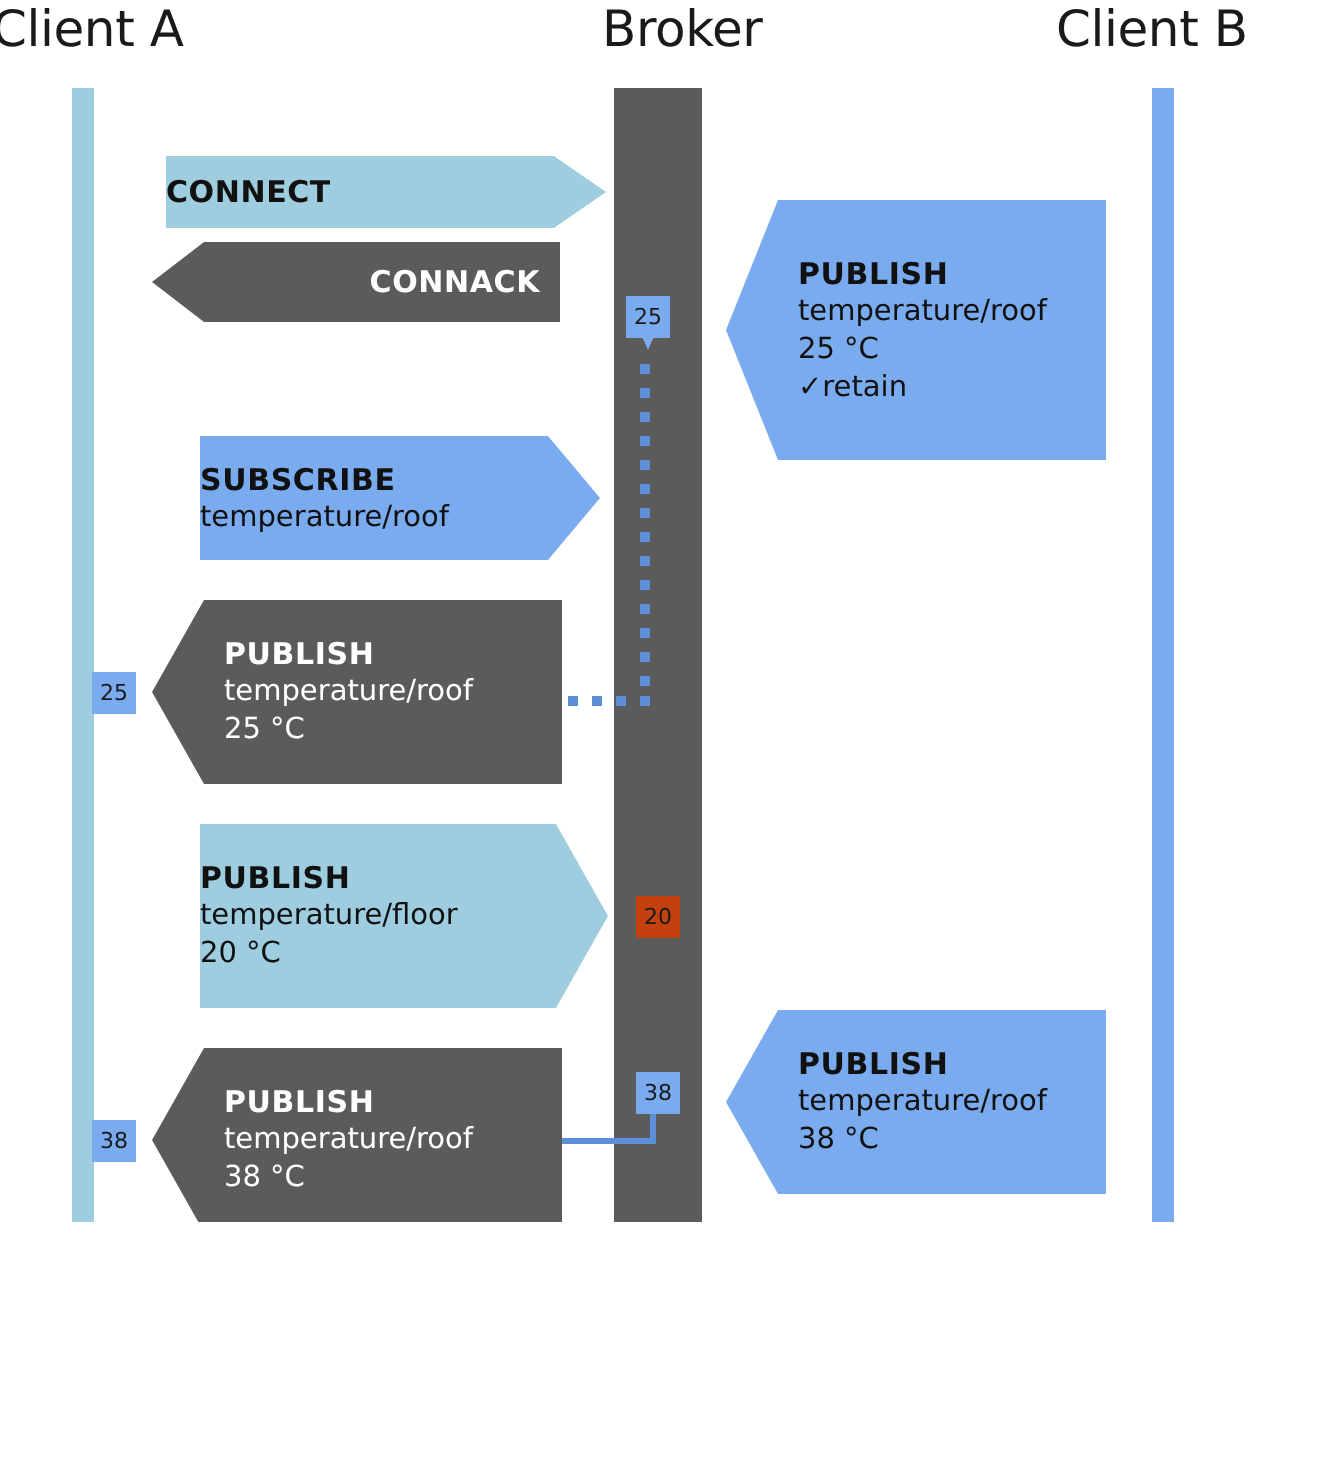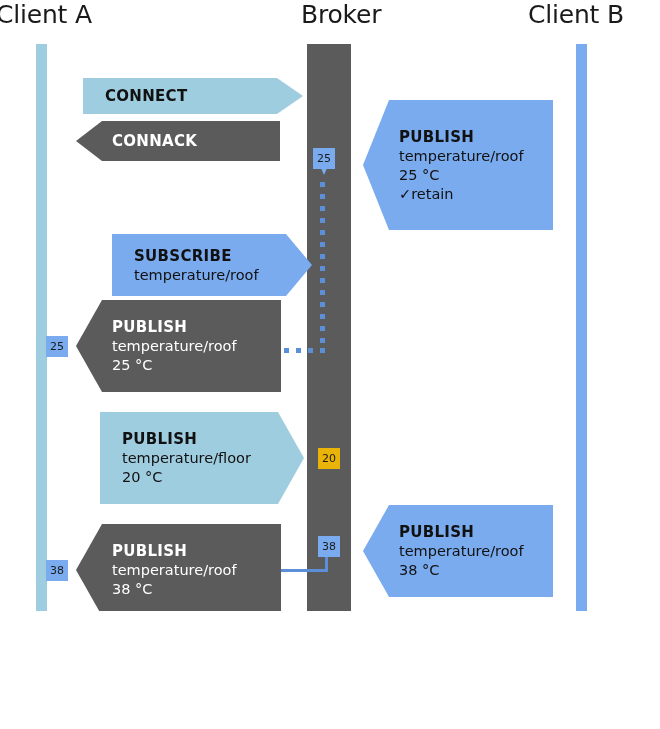--- a/index.html
+++ b/index.html
@@ -57,21 +57,20 @@
     background: #5b5b5b;
   }
 
   
   .msg {
     position: absolute;
     box-sizing: border-box;
     display: flex;
     flex-direction: column;
     justify-content: center;
-    padding-left: 22px;
     padding-right: 10px;
   }
   .msg .title {
     font-weight: bold;
     font-size: 15px;
     line-height: 20px;
     letter-spacing: 0.3px;
   }
   .msg .line {
     font-size: 14.5px;
@@ -102,21 +101,21 @@
     width: 22px;
     height: 21px;
     font-size: 11px;
     font-weight: normal;
     color: #1a1a1a;
     display: flex;
     align-items: center;
     justify-content: center;
     box-sizing: border-box;
   }
-  .badge-light { background: #eab308; }
+  .badge-light { background: #c2410c; }
   .badge-blue  { background: #7aabef; }
   .badge-tag {
     
     clip-path: polygon(0 0, 100% 0, 100% 78%, 62% 78%, 50% 100%, 38% 78%, 0 78%);
     height: 27px;
     padding-bottom: 6px;
   }
 
   
   .dot {
@@ -140,21 +139,21 @@
   <div class="col-header" id="hdr-client-b">Client B</div>
 
   <div class="lifeline" id="lifeline-a"></div>
   <div id="broker-column"></div>
   <div class="lifeline" id="lifeline-b"></div>
 
   <div class="msg arrow-right c-light" style="left:83px; top:78px; width:220px; height:36px;">
     <div class="title">CONNECT</div>
   </div>
 
-  <div class="msg arrow-left c-dark" style="left:76px; top:121px; width:204px; height:40px;">
+  <div class="msg arrow-left c-dark" style="left:76px; top:121px; width:204px; height:40px;align-items:flex-end;">
     <div class="title">CONNACK</div>
   </div>
 
   <div class="msg arrow-left c-blue" style="left:363px; top:100px; width:190px; height:130px;">
     <div class="title">PUBLISH</div>
     <div class="line">temperature/roof</div>
     <div class="line">25 °C</div>
     <div class="retain">✓retain</div>
   </div>
 
@@ -173,21 +172,21 @@
   <div class="dot" style="left:320px; top:302px;"></div>
   <div class="dot" style="left:320px; top:314px;"></div>
   <div class="dot" style="left:320px; top:326px;"></div>
   <div class="dot" style="left:320px; top:338px;"></div>
   <div class="dot" style="left:320px; top:348px;"></div>
   <div class="dot" style="left:308px; top:348px;"></div>
   <div class="dot" style="left:296px; top:348px;"></div>
   <div class="dot" style="left:284px; top:348px;"></div>
   <div class="dot" style="left:272px; top:348px;"></div>
 
-  <div class="msg arrow-right c-blue" style="left:112px; top:218px; width:200px; height:62px;margin-top:16px;">
+  <div class="msg arrow-right c-blue" style="left:100px; top:218px; width:200px; height:62px;">
     <div class="title">SUBSCRIBE</div>
     <div class="line">temperature/roof</div>
   </div>
 
   <div class="msg arrow-left c-dark" style="left:76px; top:300px; width:205px; height:92px;">
     <div class="title">PUBLISH</div>
     <div class="line">temperature/roof</div>
     <div class="line">25 °C</div>
   </div>
 

